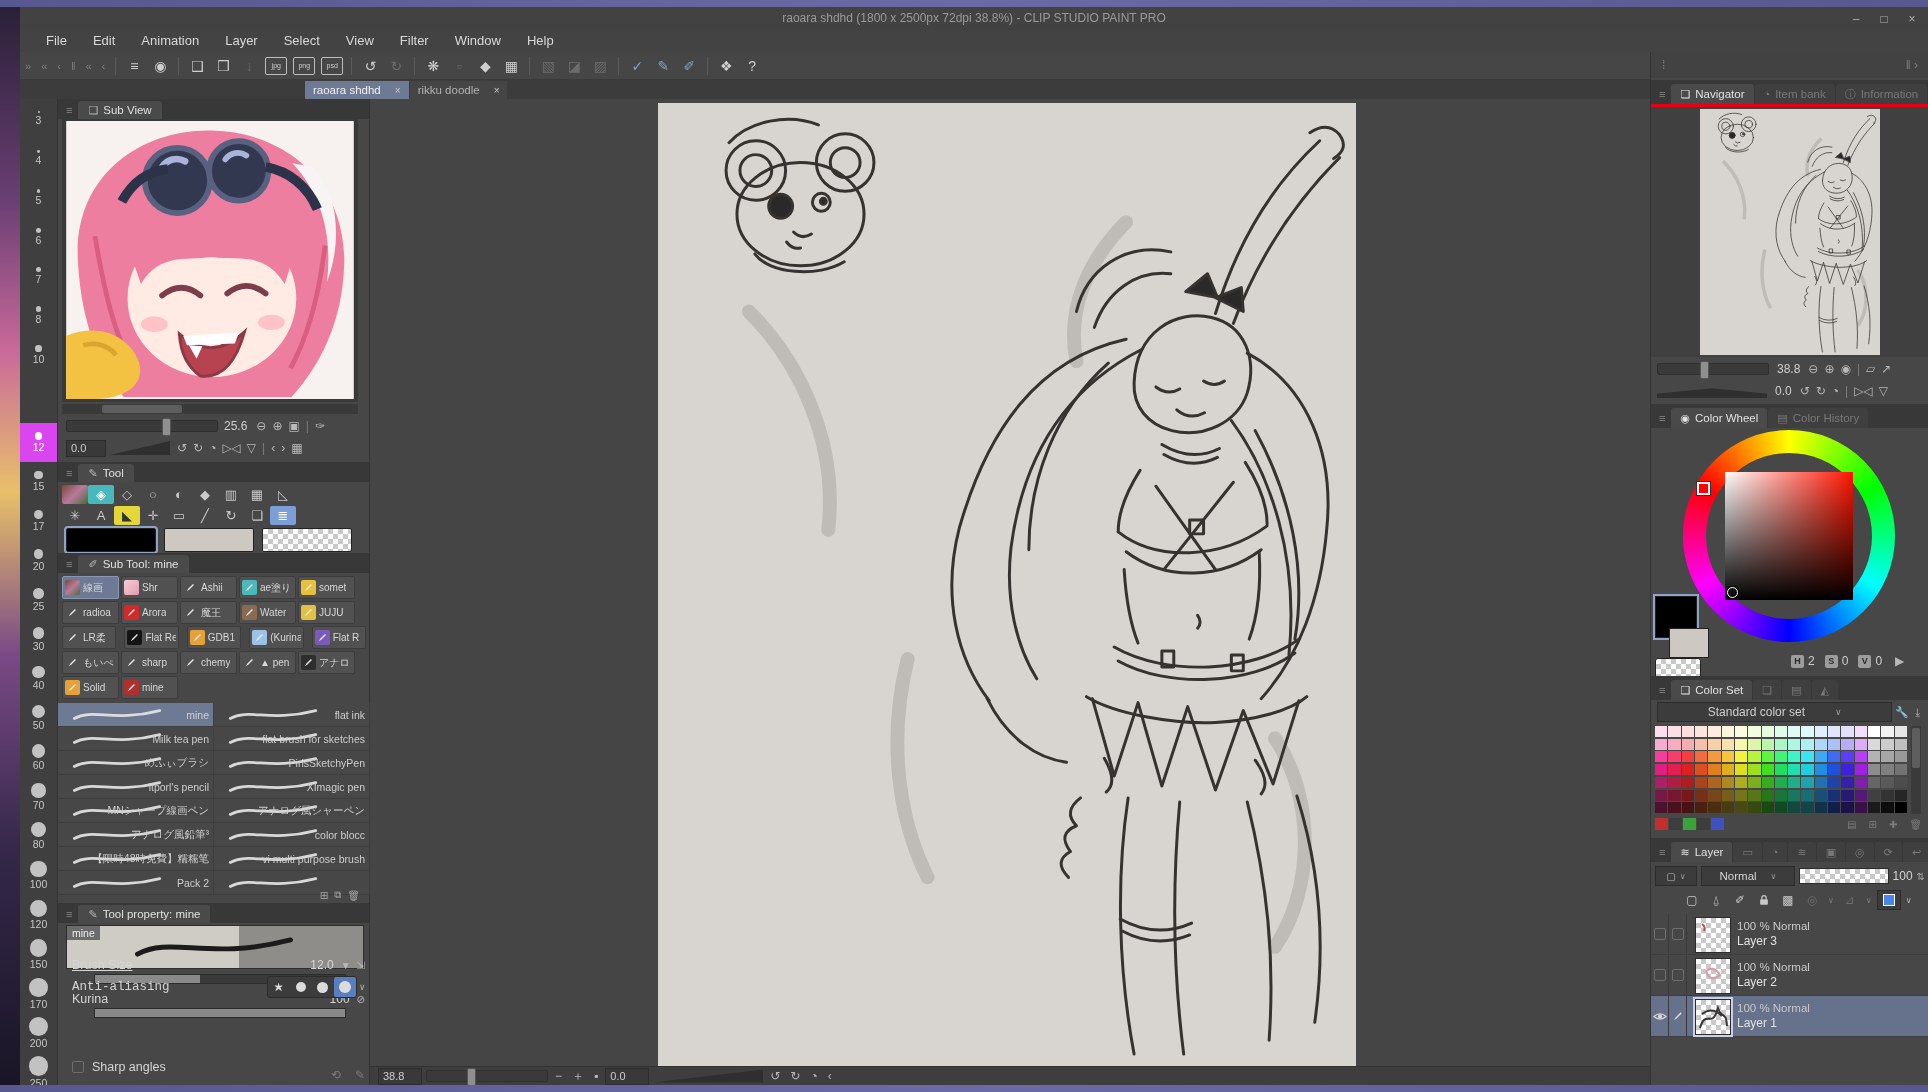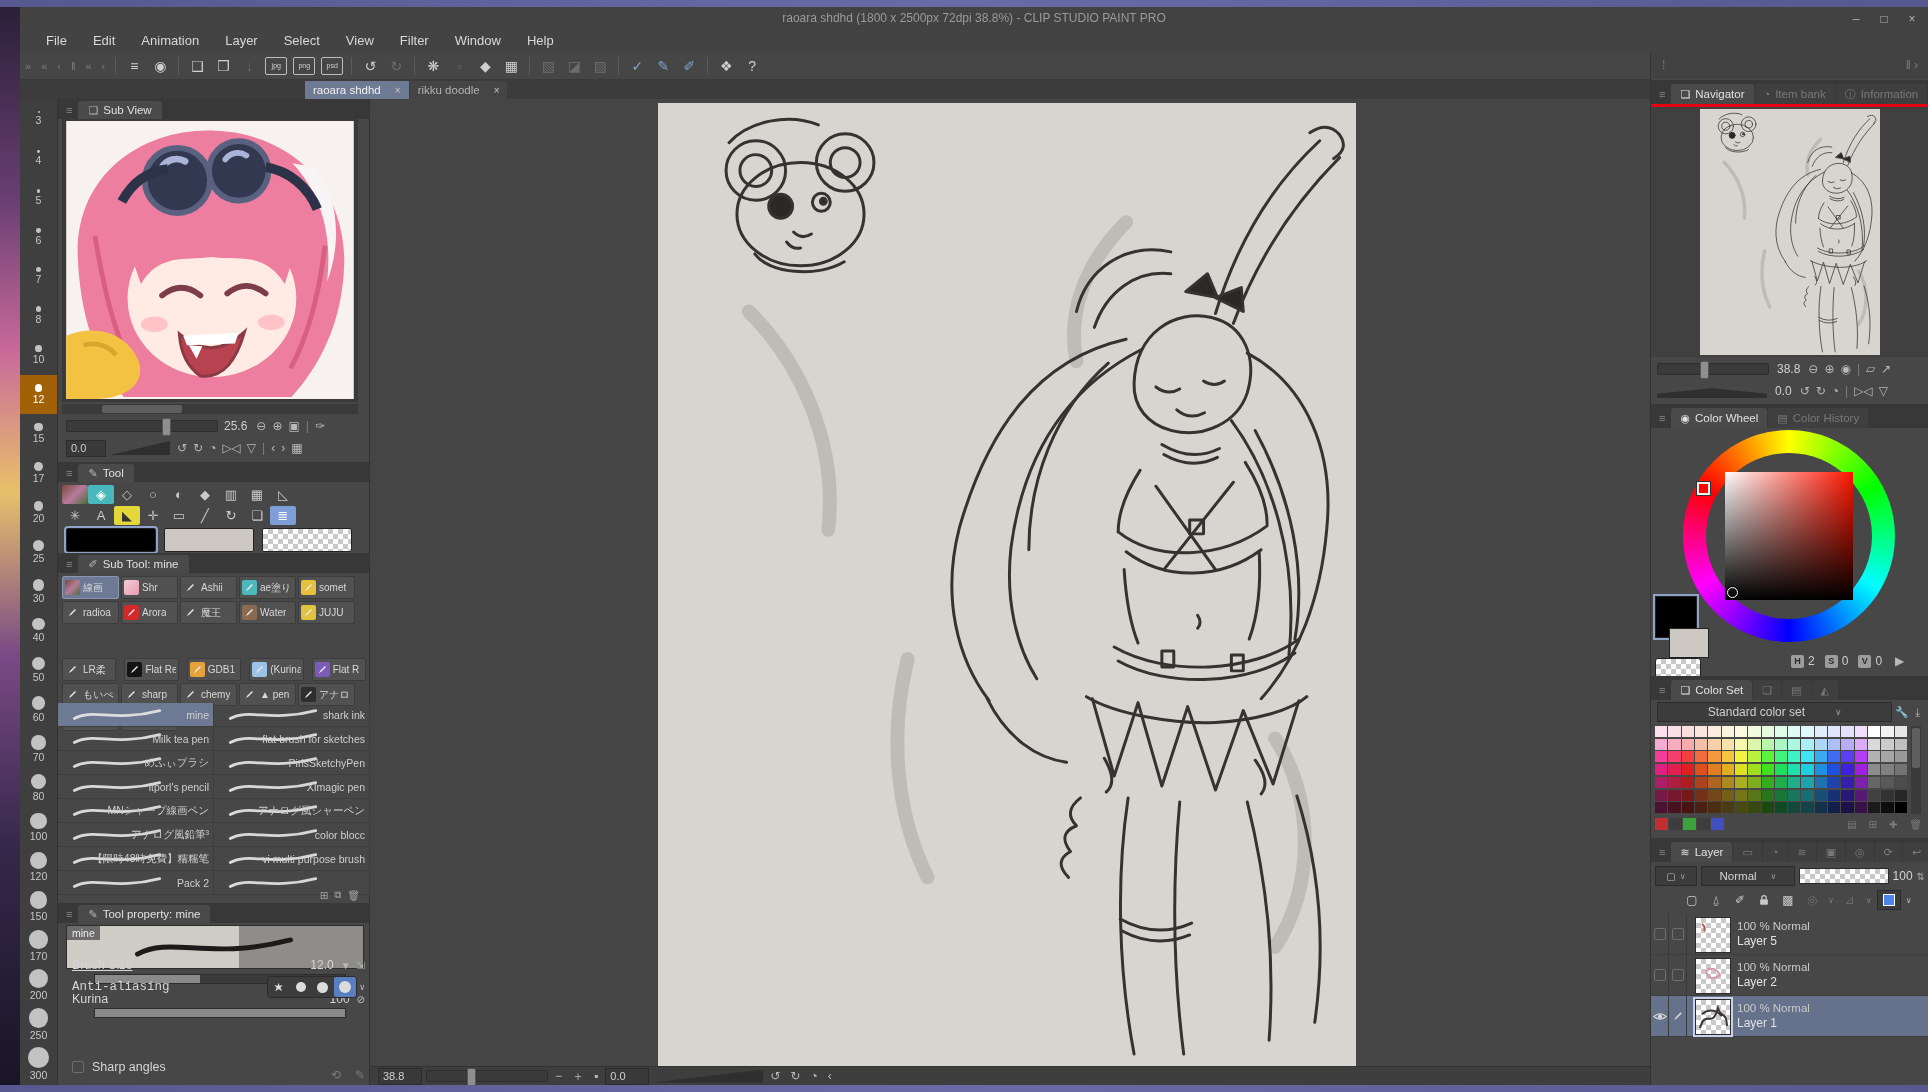--- a/index.html
+++ b/index.html
@@ -27,21 +27,21 @@
   #tabstrip{left:20px;top:80px;width:1630px;height:19px;background:#3c3c3c;display:flex;align-items:flex-end;padding-left:285px;box-sizing:border-box;}
   .doctab{height:18px;display:flex;align-items:center;padding:0 8px;font-size:11.5px;background:#454545;color:#b2b2b2;margin-right:1px;}
   .doctab.active{background:var(--sel);color:#f0f0f0;}
   .doctab .x{margin-left:14px;color:#c9c9c9;font-size:10px;}
   #tabdrop{position:absolute;right:12px;top:82px;color:#9a9a9a;font-size:10px;}
   
   #sizes{left:20px;top:99px;width:38px;height:986px;background:#3f3f3f;border-right:1px solid #333;box-sizing:border-box;overflow:hidden;}
   .bsz{height:39.4px;display:flex;flex-direction:column;align-items:center;justify-content:center;}
   .bsz .dot{border-radius:50%;background:#c2c2c2;}
   .bsz .num{font-size:10.5px;color:#c6c6c6;margin-top:1px;}
-  .bsz.sel{background:#a16207;}
+  .bsz.sel{background:#d946ef;margin-top:48px;}
   .bsz.sel .dot{background:#ffffff;}
   .bsz.sel .num{color:#fff;}
   
   #leftpanel{left:58px;top:99px;width:312px;height:986px;background:#474747;border-right:1px solid #333;box-sizing:border-box;}
   .phead{position:absolute;left:0;width:100%;height:20px;background:#383838;display:flex;align-items:flex-end;}
   .phead .burger{color:#8a8a8a;font-size:11px;margin:0 6px 3px 8px;}
   .ptab{height:18px;background:#4a4a4a;border-radius:3px 3px 0 0;display:flex;align-items:center;padding:0 10px;font-size:11.5px;color:#e0e0e0;gap:5px;}
   .ptab .picon{font-size:11px;color:#b5b5b5;}
   .ctl{color:#b9b9b9;font-size:12px;margin:0 3px;}
   .ctl.dim{color:#7d7d7d;}
@@ -528,21 +528,21 @@
           </div>
           <div class="stbtn">
             <span class="pen" style="background: rgb(224, 194, 62);">
               <svg width="11" height="11" style="color: rgb(232, 232, 232);">
                 <use href="#penSym"></use>
               </svg>
             </span>
             <span class="lbl">JUJU</span>
           </div>
         </div>
-        <div class="row" style="height: 25px; gap: 8px; margin-top: 32px;">
+        <div class="row" style="height: 25px; gap: 8px;">
           <div class="stbtn">
             <span class="pen">
               <svg width="11" height="11" style="color: rgb(232, 232, 232);">
                 <use href="#penSym"></use>
               </svg>
             </span>
             <span class="lbl">LR柔</span>
           </div>
           <div class="stbtn">
             <span class="pen" style="background: rgb(20, 20, 20);">
@@ -643,21 +643,21 @@
           <div class="strokecell sel">
             <svg width="110" height="19">
               <use href="#strokeSym"></use>
             </svg>
             <span class="lbl">mine</span>
           </div>
           <div class="strokecell">
             <svg width="110" height="19">
               <use href="#strokeSym"></use>
             </svg>
-            <span class="lbl">shark ink</span>
+            <span class="lbl">flat ink</span>
           </div>
         </div>
         <div class="strokerow">
           <div class="strokecell">
             <svg width="110" height="19">
               <use href="#strokeSym"></use>
             </svg>
             <span class="lbl">Milk tea pen</span>
           </div>
           <div class="strokecell">
@@ -1158,21 +1158,21 @@
             <span class="cbx"></span>
           </div>
           <div class="laygut">
             <span class="cbx"></span>
           </div>
           <div class="laythumb checker"><svg width="34" height="34">
               <path d="M6 6 q4 3 2 7" stroke="#c05050" fill="none" stroke-width="2"></path>
             </svg></div>
           <div class="laytxt">
             <div class="l1">100 % Normal</div>
-            <div class="l2">Layer 5</div>
+            <div class="l2">Layer 3</div>
           </div>
         </div>
         <div class="layrow">
           <div class="laygut">
             <span class="cbx"></span>
           </div>
           <div class="laygut">
             <span class="cbx"></span>
           </div>
           <div class="laythumb checker"><svg width="34" height="34">

